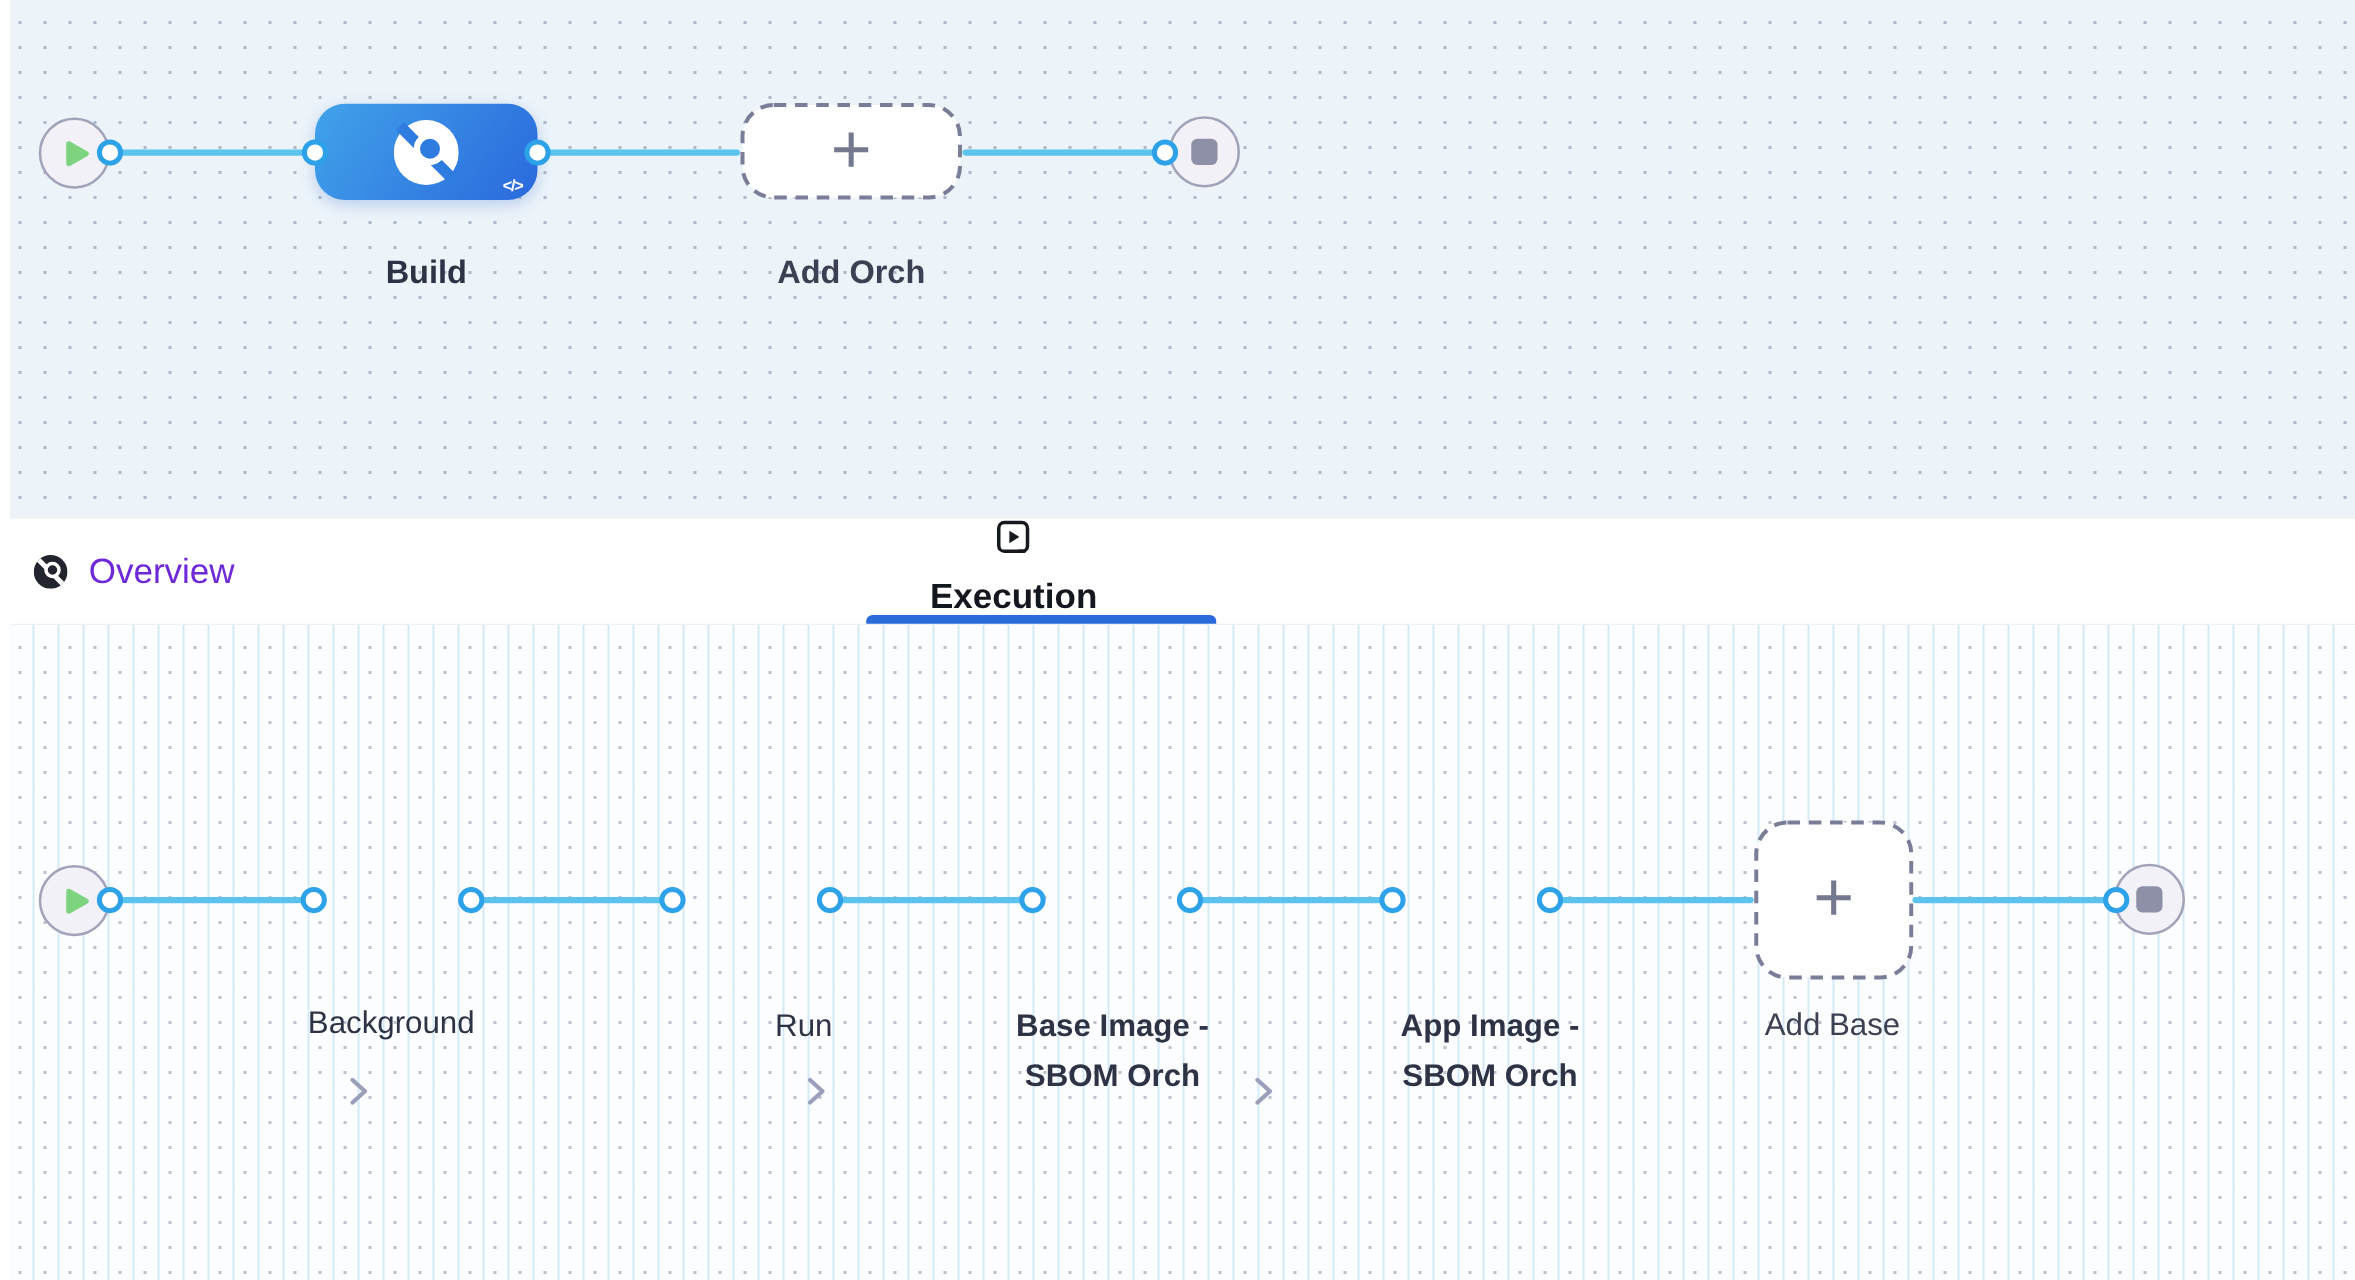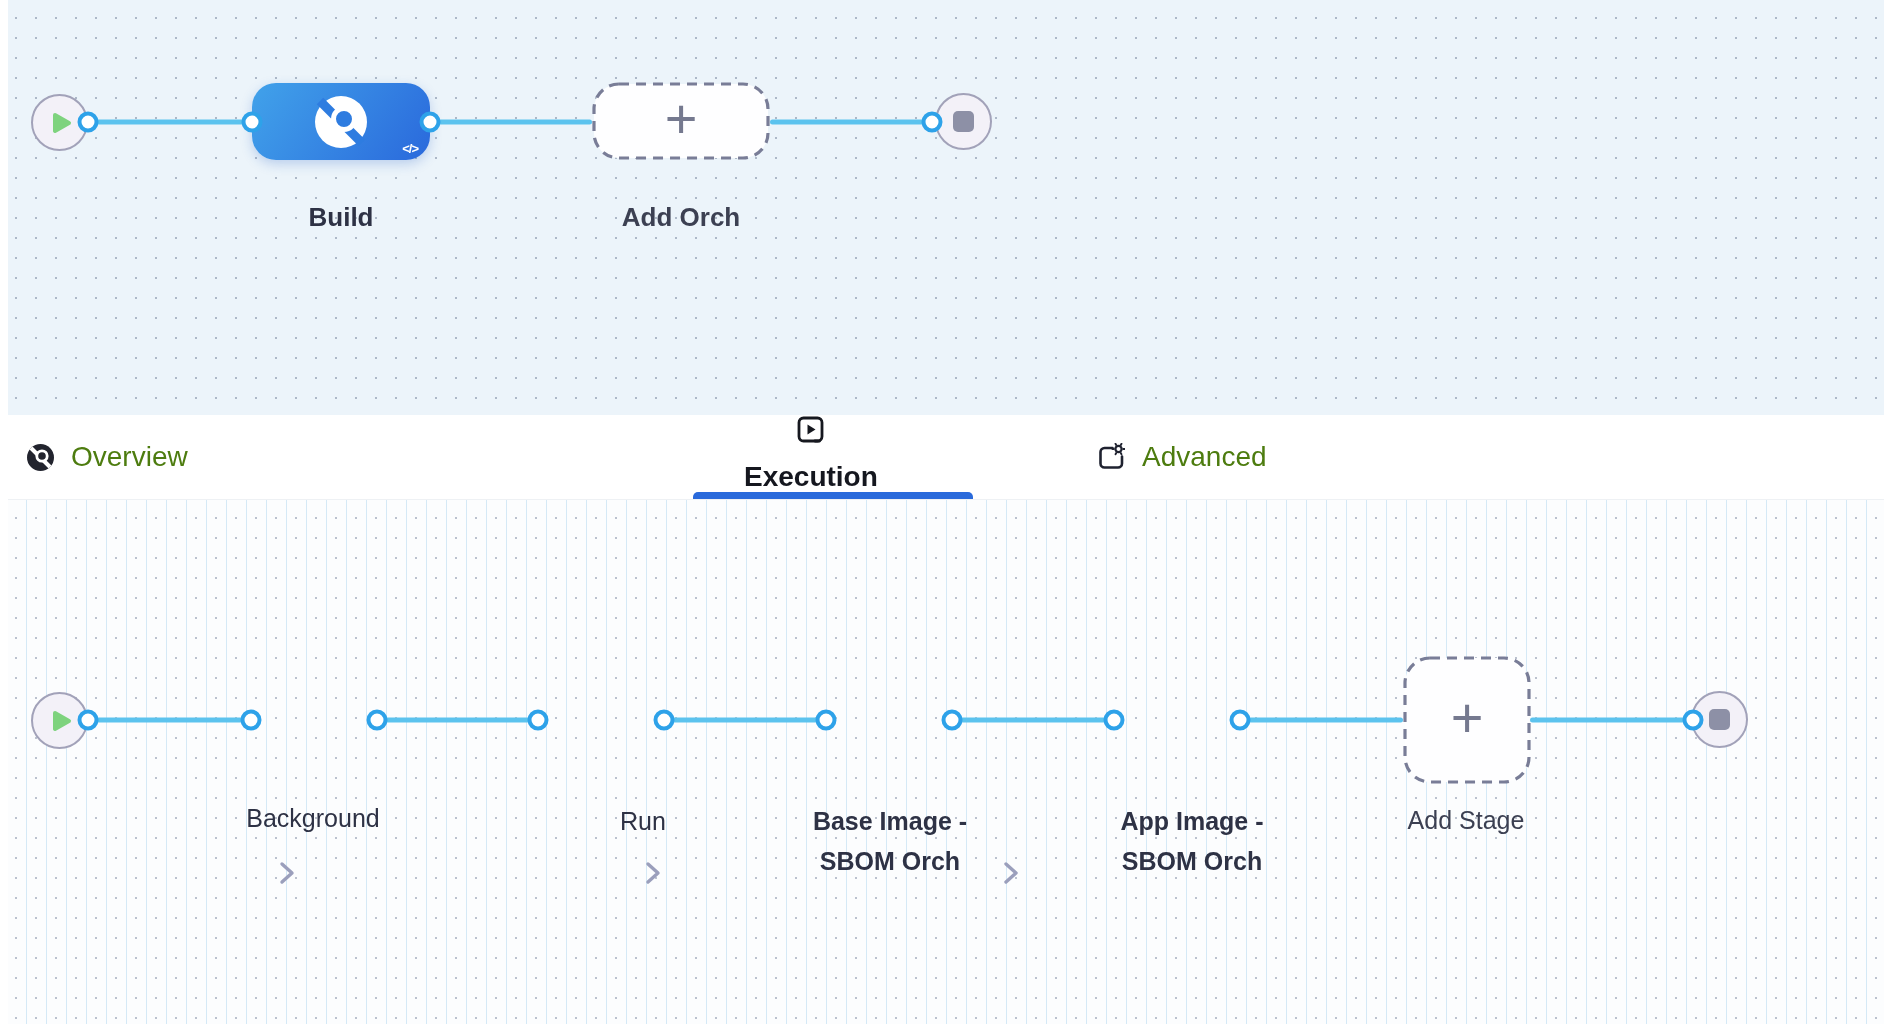--- a/index.html
+++ b/index.html
@@ -59,21 +59,21 @@
   .node-label { position:absolute; transform:translateX(-50%); text-align:center; white-space:nowrap;
     color:#2E3245; z-index:2; }
   .stage-label { top:202px; font-size:26px;font-weight:bold; }
   .step-label  { top:801px; font-size:25px; line-height:40px; }
   .step-label span { display:block;font-weight:bold; }
 
   
   .tabbar { position:absolute; left:0; top:415px; width:1884px; height:85px; background:#fff;
     border-bottom:1px solid #EEF1F4; z-index:5; }
   .tab { position:absolute; top:0; height:84px; display:flex; align-items:center; gap:17px; cursor:pointer; }
-  .tab .tlabel { font-size:28px; color:#4d7c0f; }
+  .tab .tlabel { font-size:28px; color:#6d28d9; }
   .tab.active .tlabel { font-weight:700; color:#15171F; }
   .chevron-sep { position:absolute; top:445px; }
   .tab-underline { position:absolute; left:693px; bottom:0; width:280px; height:7px;
     background:#2A6ADB; border-radius:5px 5px 0 0; }
 </style>
 </head>
 <body>
 
 <div class="page">
   <div class="left-gutter"></div>
@@ -145,37 +145,20 @@
         <path d="M11.5 9.5 L19.5 14.5 L11.5 19.5 Z" fill="#16181F"></path>
         <path d="M19 26 h4.5" stroke="#16181F" stroke-width="2.8" stroke-linecap="round"></path>
       </svg>
       <span class="tlabel">Execution</span>
     </div>
 
     <svg class="chevron-sep" style="left:1000px;" width="22" height="26" viewBox="0 0 22 26">
       <polyline points="6 4 16 13 6 22" fill="none" stroke="#9B9FBC" stroke-width="3.4" stroke-linecap="round" stroke-linejoin="round"></polyline>
     </svg>
 
-    <div class="tab" style="left:1097px;">
-      <svg width="28" height="28" viewBox="0 0 28 28">
-        <path d="M25 13.5 v7 a4 4 0 0 1 -4 4 H7.5 a4 4 0 0 1 -4 -4 V9 a4 4 0 0 1 4 -4 h8" fill="none" stroke="#1F2230" stroke-width="2.6" stroke-linecap="round"></path>
-        <g stroke="#1F2230" fill="none">
-          <circle cx="21.5" cy="6" r="3.1" stroke-width="2.2"></circle>
-          <g stroke-width="1.9" stroke-linecap="round">
-            <line x1="26.2" y1="6" x2="27.6" y2="6"></line>
-            <line x1="23.8" y1="10" x2="24.5" y2="11.2"></line>
-            <line x1="19.2" y1="10" x2="18.5" y2="11.2"></line>
-            <line x1="16.8" y1="6" x2="15.4" y2="6"></line>
-            <line x1="19.2" y1="2" x2="18.5" y2="0.8"></line>
-            <line x1="23.8" y1="2" x2="24.5" y2="0.8"></line>
-          </g>
-        </g>
-      </svg>
-      <span class="tlabel">Advanced</span>
-    </div>
 
     <div class="tab-underline"></div>
   </nav>
 
   <section class="canvas canvas-bottom">
 
     <div class="wire" style="left:59px;top:220px;width:192px;"></div>
     <div class="wire" style="left:377px;top:220px;width:161px;"></div>
     <div class="wire" style="left:664px;top:220px;width:162px;"></div>
     <div class="wire" style="left:952px;top:220px;width:162px;"></div>
@@ -213,15 +196,15 @@
     <div class="node-label step-label" style="left:313px;top:298px;text-align:right;">Background</div>
     <div class="node-label step-label" style="left:602px;top:301px;margin-left:41px;">Run</div>
     <div class="node-label step-label" style="left:890px;top:301px;">
       <span>Base Image -</span>
       <span>SBOM Orch</span>
     </div>
     <div class="node-label step-label" style="left:1178px;top:301px;margin-left:14px;">
       <span>App Image -</span>
       <span>SBOM Orch</span>
     </div>
-    <div class="node-label step-label" style="left:1466px;top:300px;color:#3C4052;">Add Stage</div>
+    <div class="node-label step-label" style="left:1466px;top:300px;color:#3C4052;">Add Base</div>
   </section>
 </div>
 
 </body></html>

